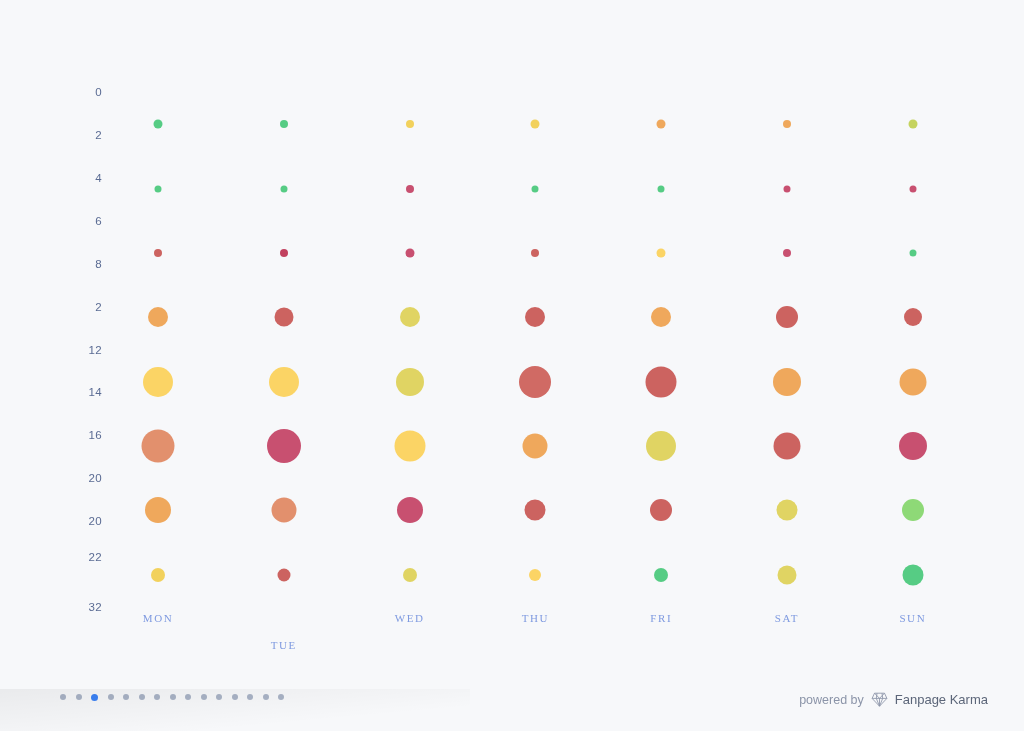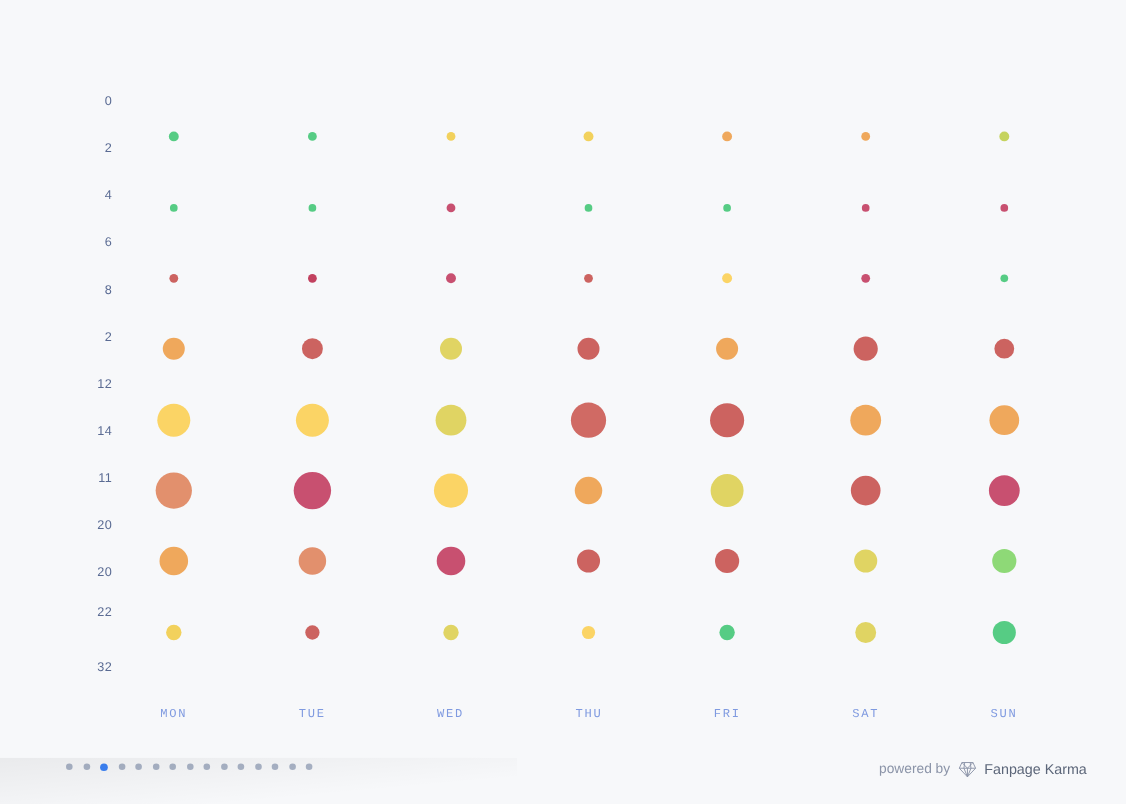--- a/index.html
+++ b/index.html
@@ -59,26 +59,26 @@
   #y-axis {
     position: absolute;
     left: 58px;
     top: 0;
     width: 44px;
     height: 731px;
   }
 
   .x-tick {
     position: absolute;
-    top: 644px;
+    top: 612px;
     transform: translateX(-50%);
     font-size: 11px;
     letter-spacing: 1.6px;
     color: #7f9ae0;
-    font-family: Liberation Mono, monospace;
+    font-family: Liberation Serif, serif;
     white-space: nowrap;
   }
 
   .bubble {
     position: absolute;
     border-radius: 50%;
     transform: translate(-50%, -50%);
   }
 
   
@@ -101,20 +101,21 @@
     background: #3b82f6;
     width: 7px;
     height: 7px;
   }
 
   #branding {
     position: absolute;
     right: 36px;
     top: 692px;
     display: flex;
+    align-items: center;
     gap: 7px;
     font-size: 12.5px;
     color: #8b94a8;
     font-family: "Liberation Sans", sans-serif;
   }
   #brand-name {
     color: #5c6679;
     font-size: 13px;
   }
   #brand-gem {
@@ -133,29 +134,29 @@
   <div id="plot">
     <div id="y-axis">
         <div class="y-tick" style="top: 92px;">0</div>
         <div class="y-tick" style="top: 134.917px;">2</div>
         <div class="y-tick" style="top: 177.833px;">4</div>
         <div class="y-tick" style="top: 220.75px;">6</div>
         <div class="y-tick" style="top: 263.667px;">8</div>
         <div class="y-tick" style="top: 306.583px;">2</div>
         <div class="y-tick" style="top: 349.5px; text-align: center;">12</div>
         <div class="y-tick" style="top: 392.417px;">14</div>
-        <div class="y-tick" style="top: 435.333px;">11</div>
+        <div class="y-tick" style="top: 435.333px;">16</div>
         <div class="y-tick" style="top: 478.25px;">20</div>
         <div class="y-tick" style="top: 521.167px;">20</div>
         <div class="y-tick" style="top: 557px;">22</div>
         <div class="y-tick" style="top: 607px;">32</div>
       </div>
     <div id="x-axis">
         <div class="x-tick" style="left: 158px;">MON</div>
-        <div class="x-tick" style="left: 283.8px;">TUE</div>
+        <div class="x-tick" style="left: 283.8px; margin-top: 27px;">TUE</div>
         <div class="x-tick" style="left: 409.6px;">WED</div>
         <div class="x-tick" style="left: 535.4px;">THU</div>
         <div class="x-tick" style="left: 661.2px;">FRI</div>
         <div class="x-tick" style="left: 787px;">SAT</div>
         <div class="x-tick" style="left: 912.8px;">SUN</div>
       </div>
     <div id="bubbles">
         <div class="bubble" style="left: 158px; top: 124.188px; width: 9px; height: 9px; background: rgb(86, 204, 132);"></div>
         <div class="bubble" style="left: 158px; top: 188.562px; width: 7px; height: 7px; background: rgb(86, 204, 132);"></div>
         <div class="bubble" style="left: 158px; top: 252.938px; width: 8px; height: 8px; background: rgb(204, 99, 96);"></div>

